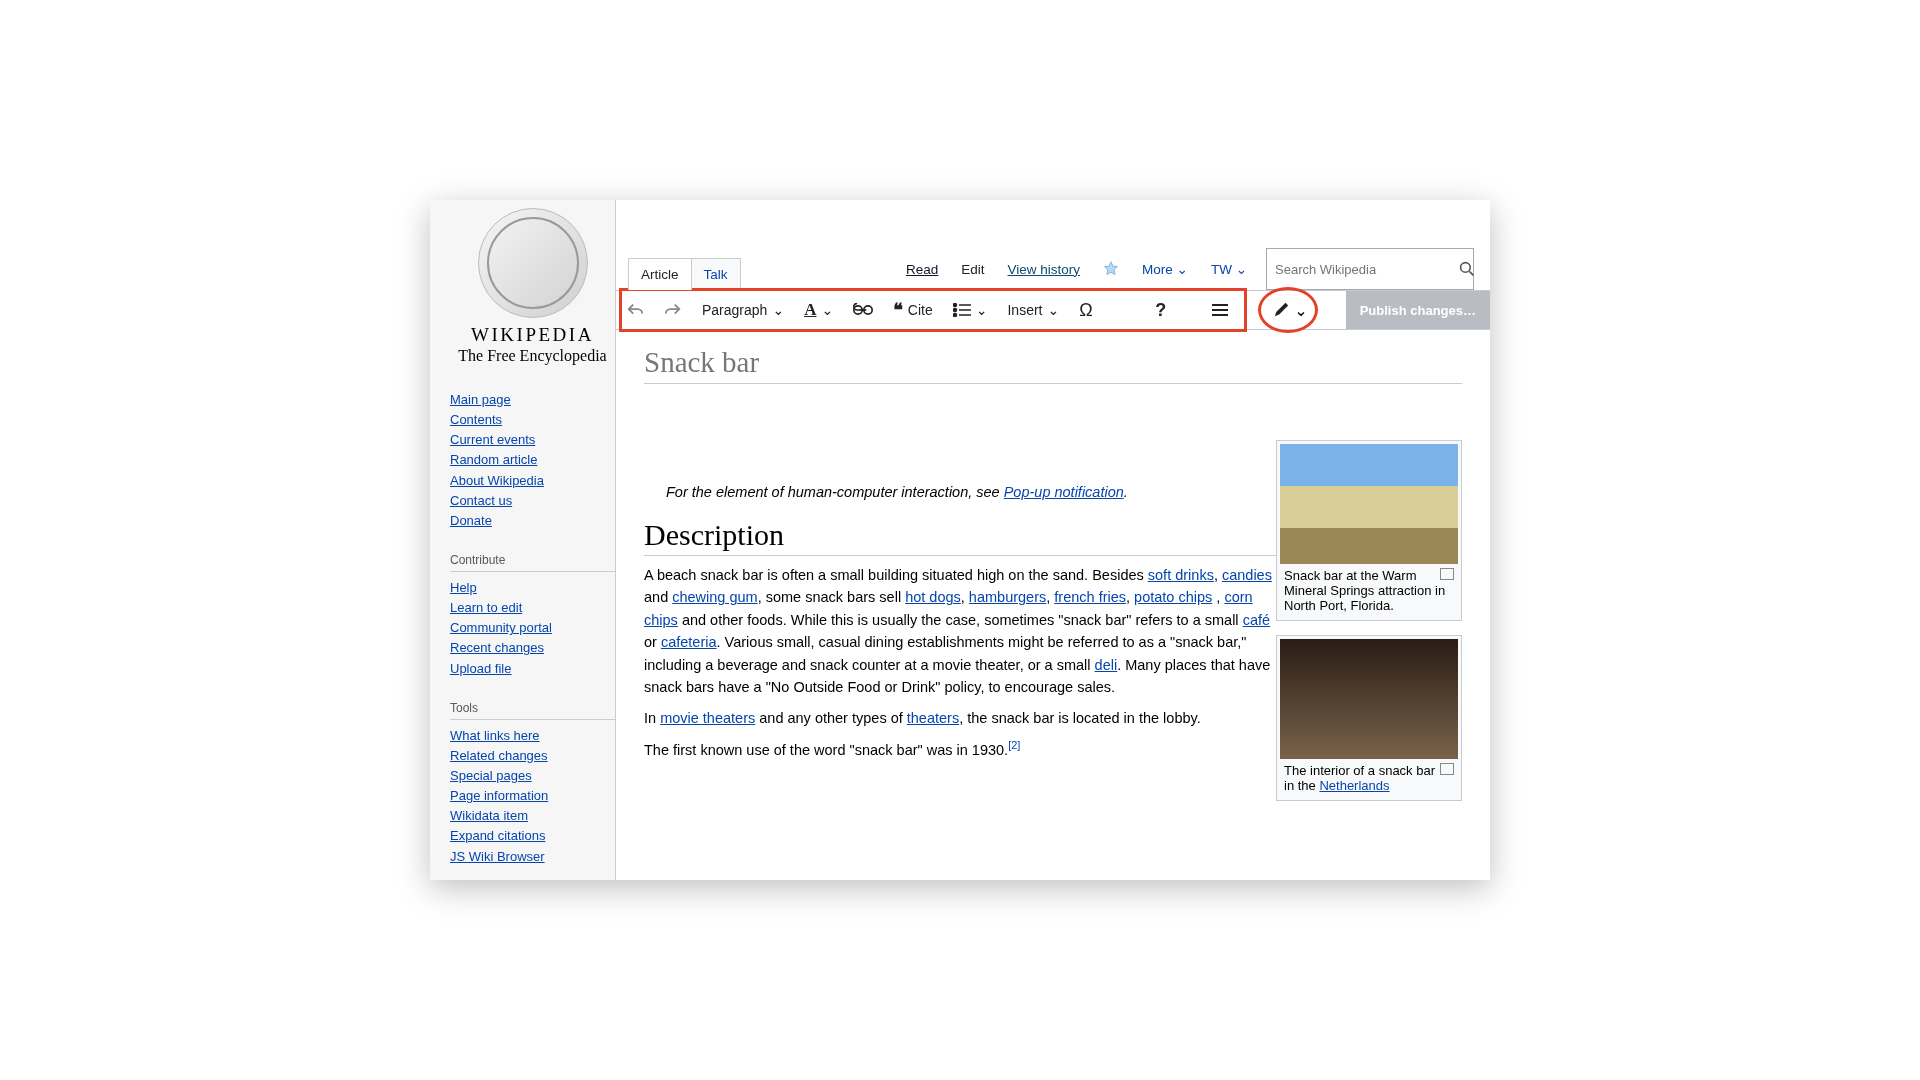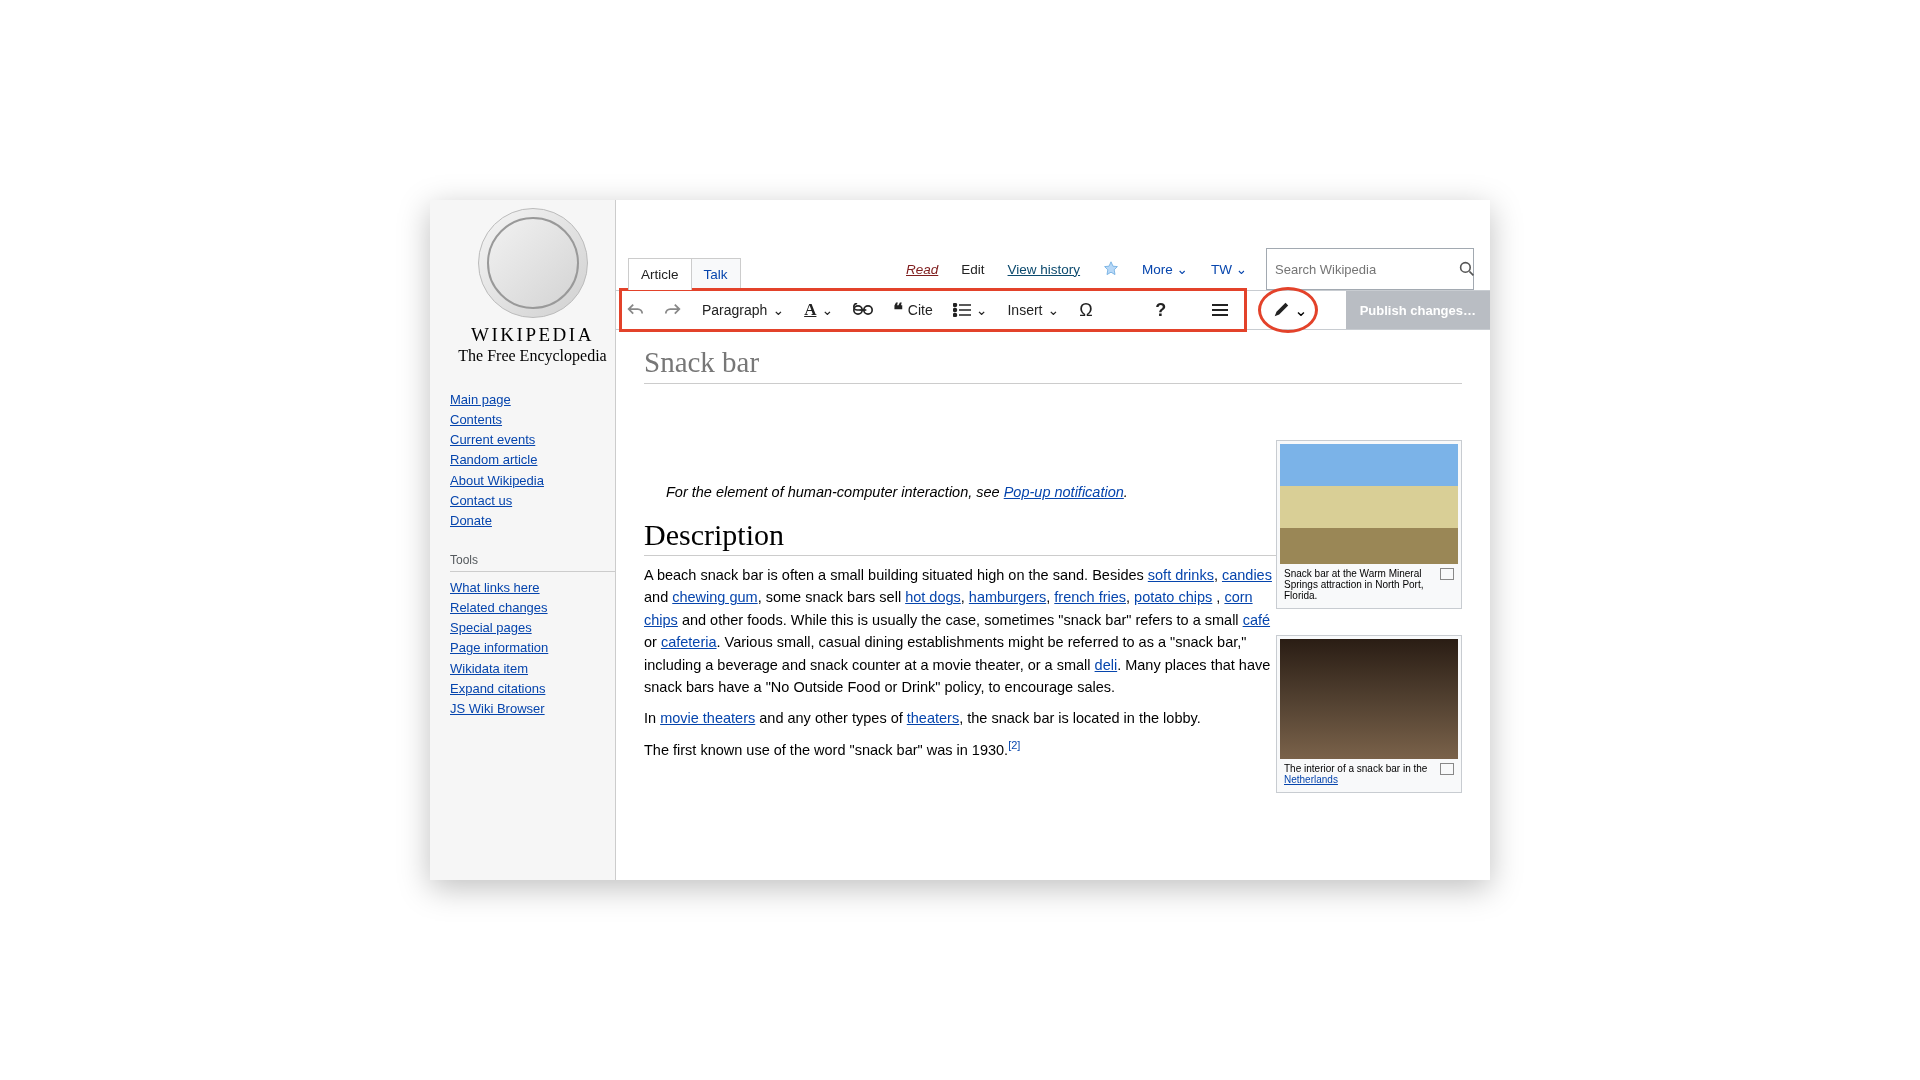--- a/index.html
+++ b/index.html
@@ -40,21 +40,21 @@
 .ellipse-red { position:absolute; left:-6px; top:-4px; width:60px; height:46px; border:3px solid #e3422a; border-radius:50%; pointer-events:none; }
 .publish { background:#b9bdc3; color:#fff; font-weight:bold; padding:0 14px; height:100%; display:flex; align-items:center; font-size:13px; }
 .page-body { padding:16px 28px 28px 28px; position:relative; }
 .page-title { font-family:"Linux Libertine","Hoefler Text",Georgia,serif; font-size:29px; font-weight:normal; border-bottom:1px solid #ccc; color:#777; padding-bottom:4px; }
 .hatnote { font-style:italic; font-size:14.5px; margin:100px 16px 0 22px; }
 .hatnote a { color:#0645ad; text-decoration:underline; }
 .bodytext { font-size:14.5px; line-height:1.55; margin-top:8px; width:640px; }
 .bodytext a { color:#0645ad; text-decoration:underline; }
 .bodytext sup { color:#0645ad; font-size:11px; }
 h2.section { font-family:"Linux Libertine","Hoefler Text",Georgia,serif; font-size:30px; font-weight:normal; border-bottom:1px solid #ccc; margin-top:18px; padding-bottom:3px; width:640px; }
-.thumb { position:absolute; right:28px; width:186px; border:1px solid #c8ccd1; background:#f8f9fa; padding:3px; font-size:10px; }
+.thumb { position:absolute; right:28px; width:186px; border:1px solid #c8ccd1; background:#f8f9fa; padding:3px; font-size:13px; }
 .thumb-img { width:100%; height:120px; background:linear-gradient(180deg,#7bb3e8 0%, #7bb3e8 35%, #d9cf96 35%, #d9cf96 70%, #9a8756 70%); }
 .thumb-img2 { width:100%; height:120px; background:linear-gradient(180deg,#2a1d14 0%, #514030 50%, #7a624a 100%); }
 .thumb-cap { padding:4px 4px; }
 .thumb-cap a { color:#0645ad; text-decoration:underline; }
 .enlarge { float:right; width:14px; height:12px; border:1px solid #888; margin-left:4px; }
 svg { display:block; }
 </style>
 </head>
 <body>
 
@@ -95,41 +95,51 @@
         <li><a>Main page</a></li>
         <li><a>Contents</a></li>
         <li><a>Current events</a></li>
         <li><a>Random article</a></li>
         <li><a>About Wikipedia</a></li>
         <li><a>Contact us</a></li>
         <li><a>Donate</a></li>
       </ul>
     </div>
     <div class="navsection">
+      <h6>Contribute</h6>
+      <ul>
+        <li><a>Help</a></li>
+        <li><a>Learn to edit</a></li>
+        <li><a>Community portal</a></li>
+        <li><a>Recent changes</a></li>
+        <li><a>Upload file</a></li>
+      </ul>
+    </div>
+    <div class="navsection">
       <h6>Tools</h6>
       <ul>
         <li><a>What links here</a></li>
         <li><a>Related changes</a></li>
         <li><a>Special pages</a></li>
         <li><a>Page information</a></li>
         <li><a>Wikidata item</a></li>
         <li><a>Expand citations</a></li>
         <li><a>JS Wiki Browser</a></li>
       </ul>
     </div>
   </div>
 
   <div class="content">
     <div class="tabsrow">
       <div class="ltabs">
         <div class="tab active">Article</div>
         <div class="tab">Talk</div>
       </div>
       <div class="rtabs" style="align-items:center;">
-        <div class="tab" style="color:#7f1d1d;text-decoration:underline;font-style:italic;">Read</div>
+        <div class="tab" style="color:#0f172a;text-decoration:underline;">Read</div>
         <div class="tab plain">Edit</div>
         <div class="tab" style="color:#0c4a6e;text-decoration:underline;text-align:right;">View history</div>
         <div class="tab">
             <svg width="16" height="16" viewBox="0 0 20 20" fill="#b7d8f7" stroke="#6aa9e0">
               <path d="M10 1l2.5 5.5L18 7l-4 4 1 6-5-3-5 3 1-6-4-4 5.5-.5z"></path>
             </svg>
           </div>
         <div class="tab"><span>More</span> <span>⌄</span></div>
         <div class="tab"><span>TW</span> <span>⌄</span></div>
         <div class="searchbox">

